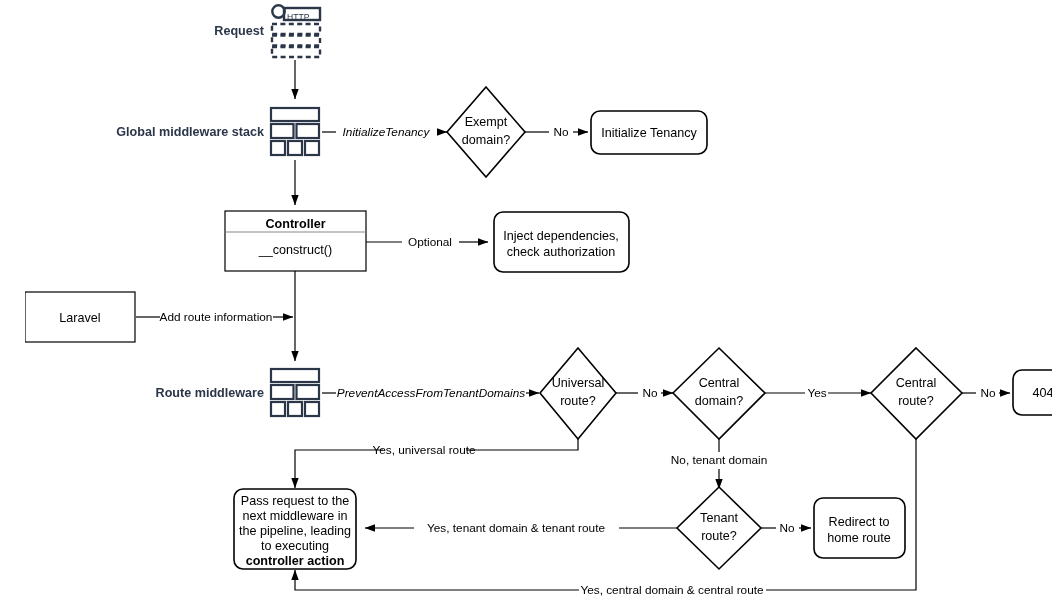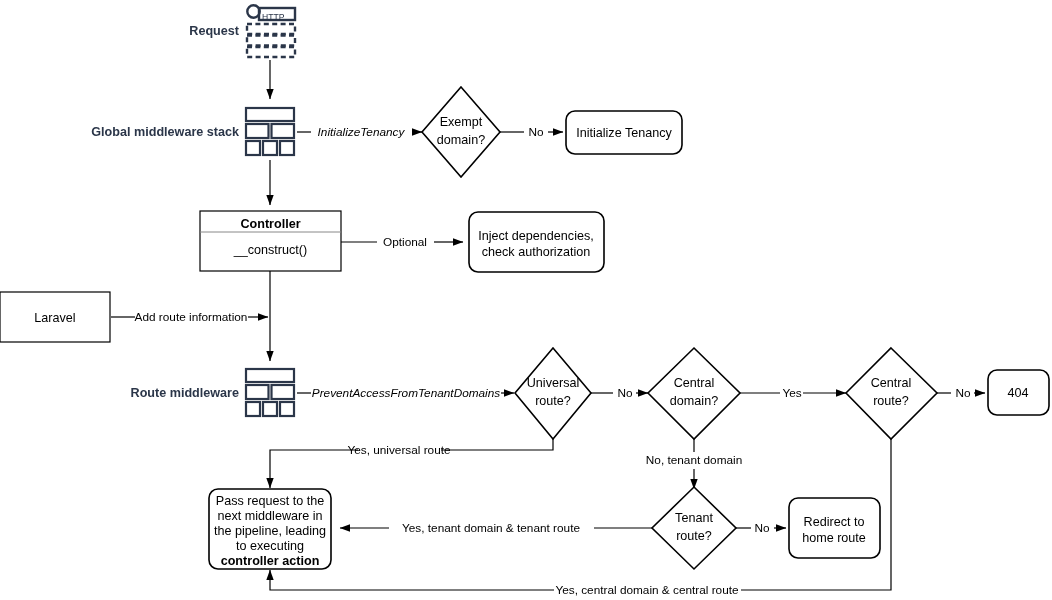--- a/index.html
+++ b/index.html
@@ -10,20 +10,21 @@
   body {
     width: 1052px;
     height: 600px;
     font-family: "Liberation Sans", sans-serif;
     overflow: hidden;
   }
   #canvas {
     position: relative;
     width: 968px;
     height: 600px;
+    margin-left: 25px;
   }
   svg.flow {
     position: absolute;
     top: 0;
     left: 0;
     width: 1052px;
     height: 600px;
   }
   .edge {
     stroke: #000000;

